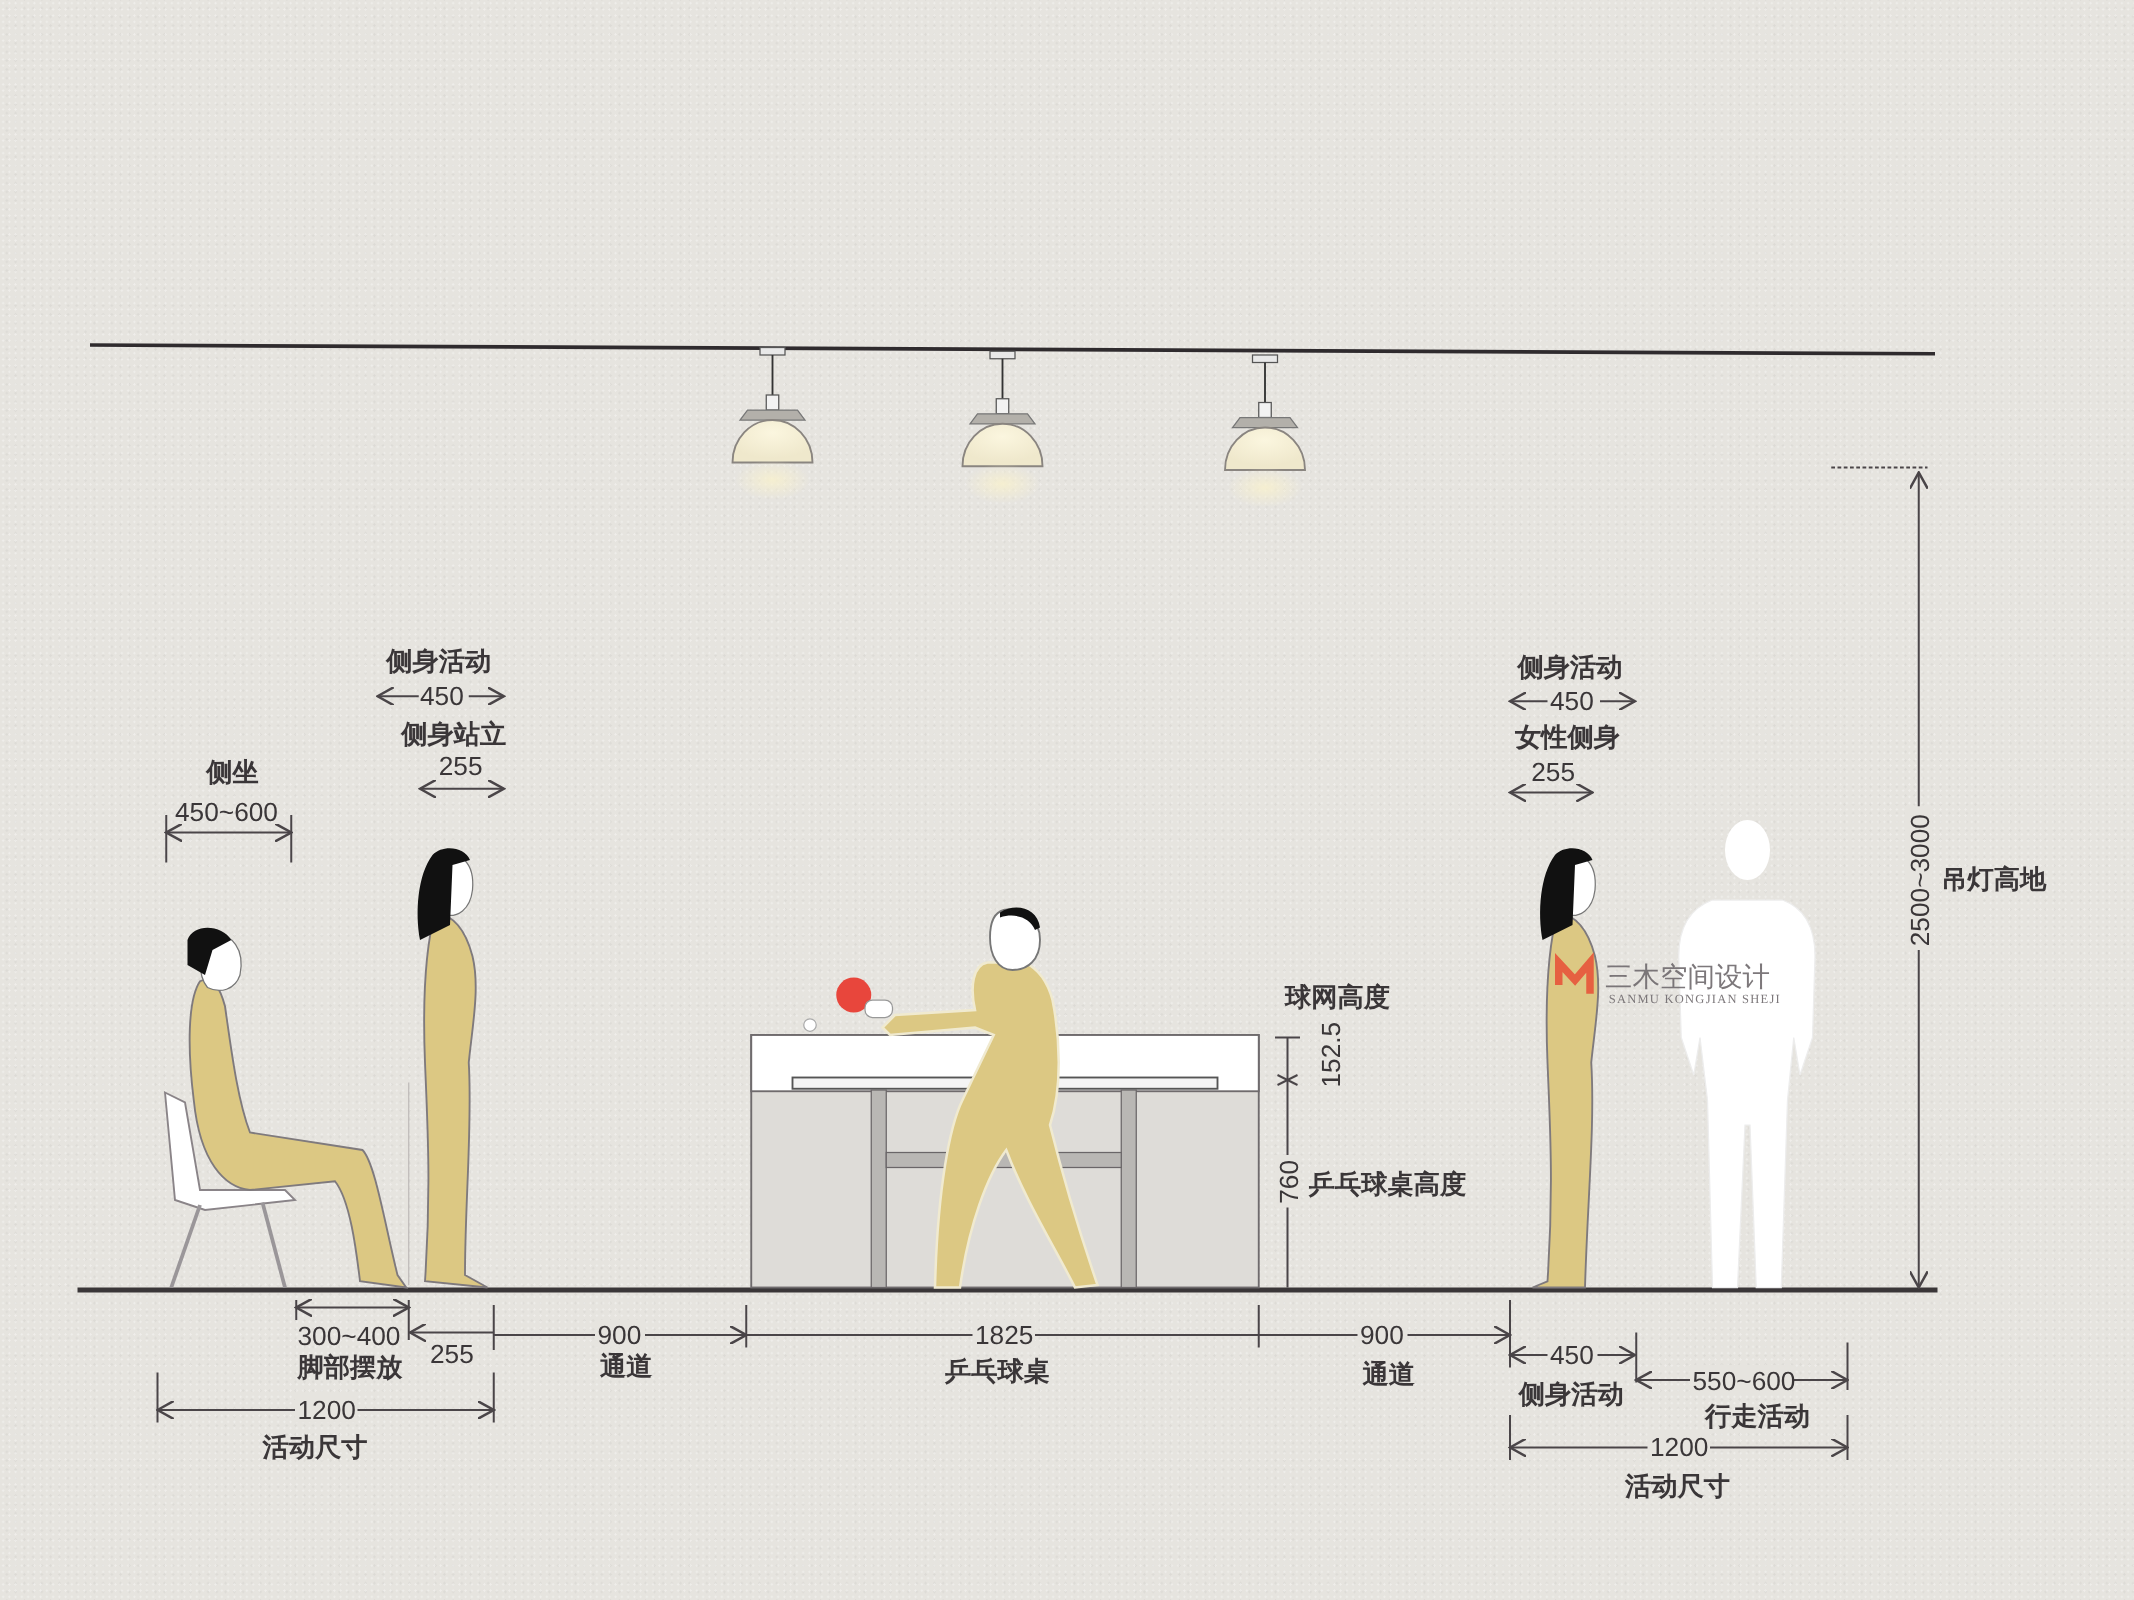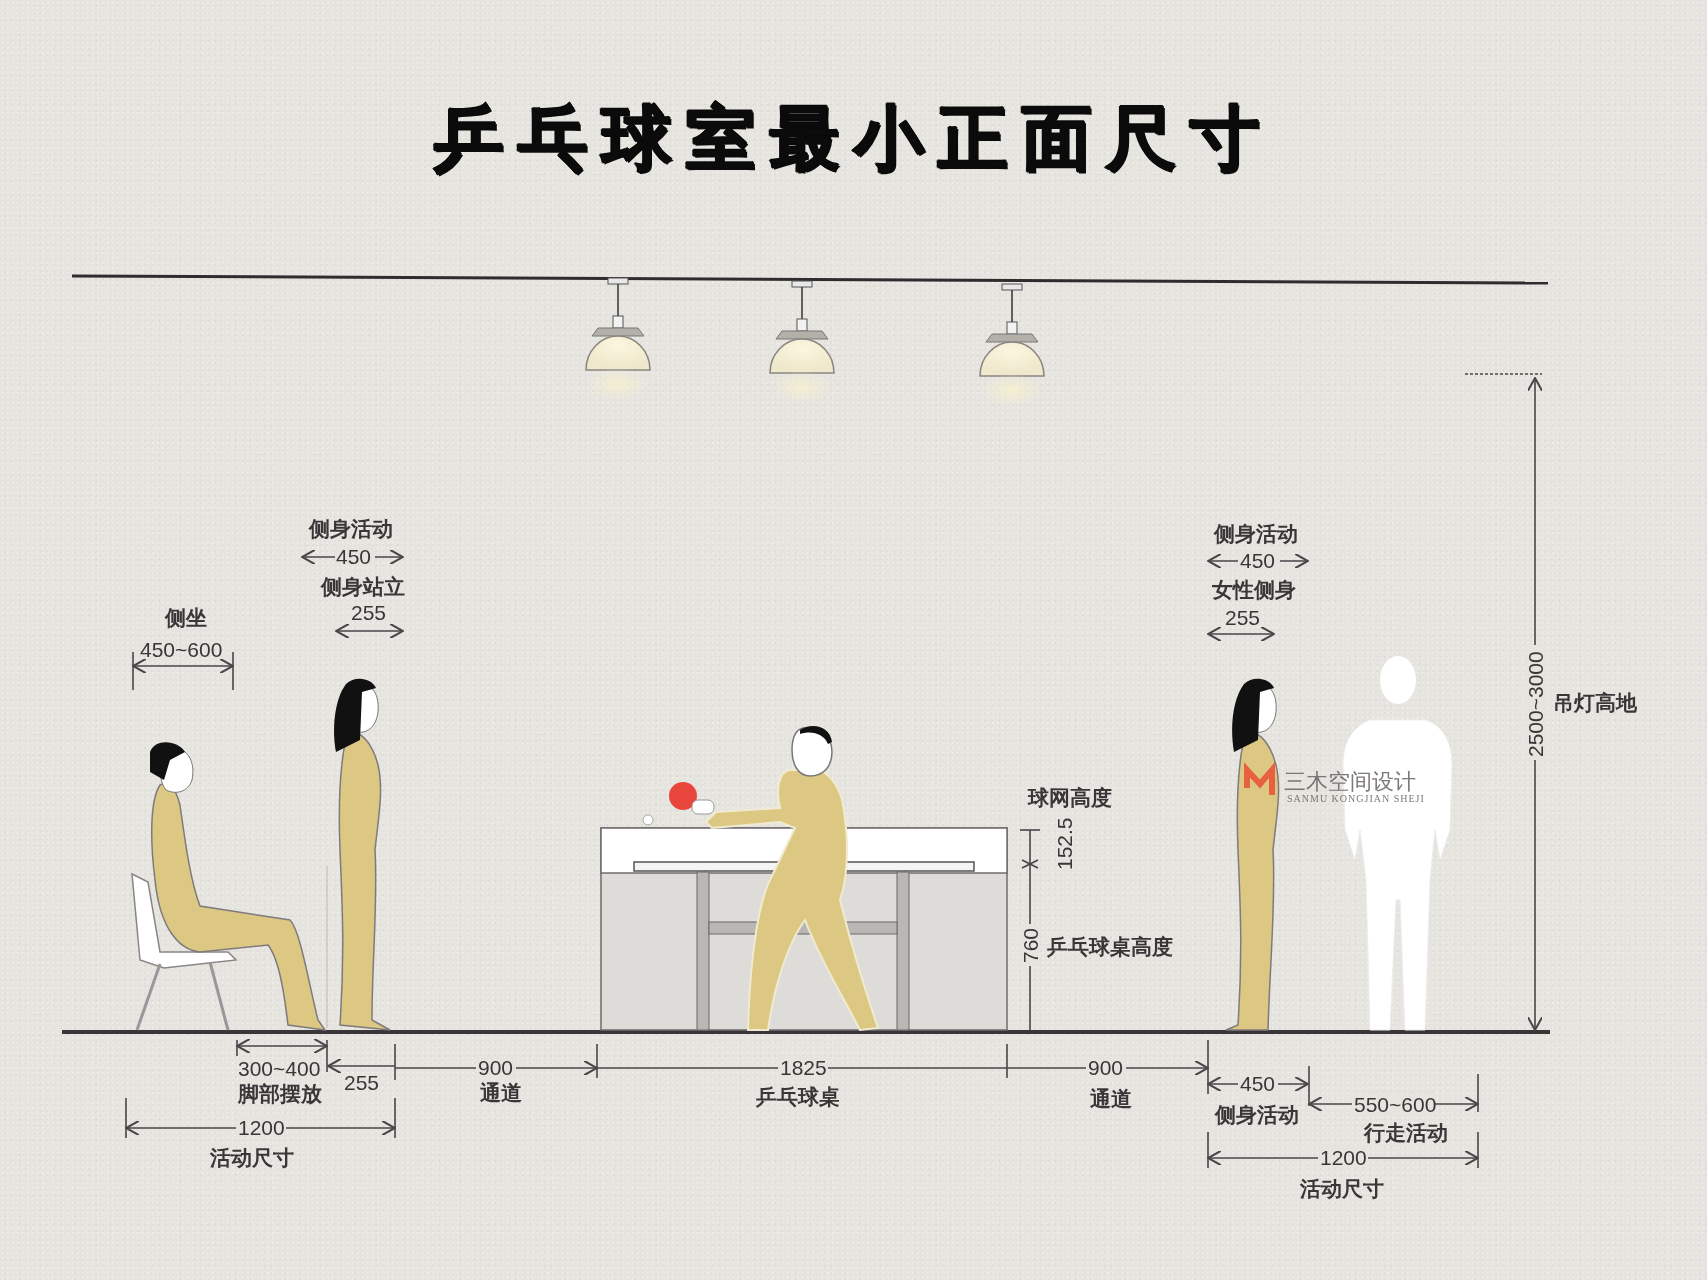--- a/index.html
+++ b/index.html
@@ -25,21 +25,20 @@
   .lbl { font-size:21px; font-weight:bold; }
   .num { font-size:21px; font-family:"Liberation Sans", sans-serif; }
   .dim { stroke:#4a4548; stroke-width:1.6; fill:none; }
   .wm-cn { font-size:22px; fill:#6f6a6d; }
   .wm-en { font-size:10px; fill:#6f6a6d; letter-spacing:1px; font-family:"Liberation Serif", serif; }
 </style>
 </head>
 <body>
 
 <div id="stage">
-  <div class="title">乒乓球室最小正面尺寸</div>
 
   <svg width="1707" height="1280" viewBox="0 0 1707 1280" xmlns="http://www.w3.org/2000/svg" style="position:absolute;left:0;top:0;">
     <defs>
       <radialGradient id="glow" cx="50%" cy="30%" r="60%">
         <stop offset="0%" stop-color="#fbf6df"></stop>
         <stop offset="100%" stop-color="#efe8cc"></stop>
       </radialGradient>
       <radialGradient id="halo" cx="50%" cy="50%" r="50%">
         <stop offset="0%" stop-color="#f7f0cf" stop-opacity="0.9"></stop>
         <stop offset="100%" stop-color="#f7f0cf" stop-opacity="0"></stop>

